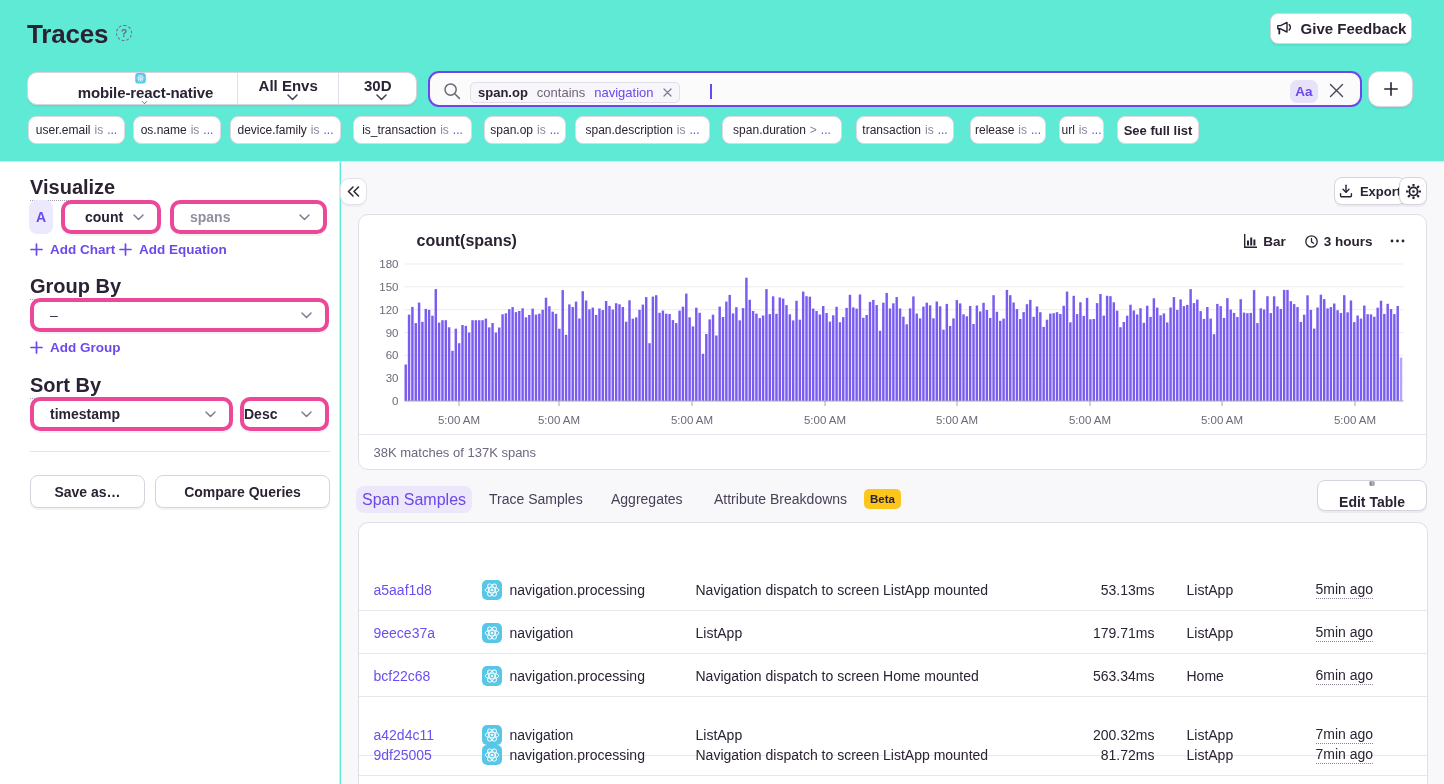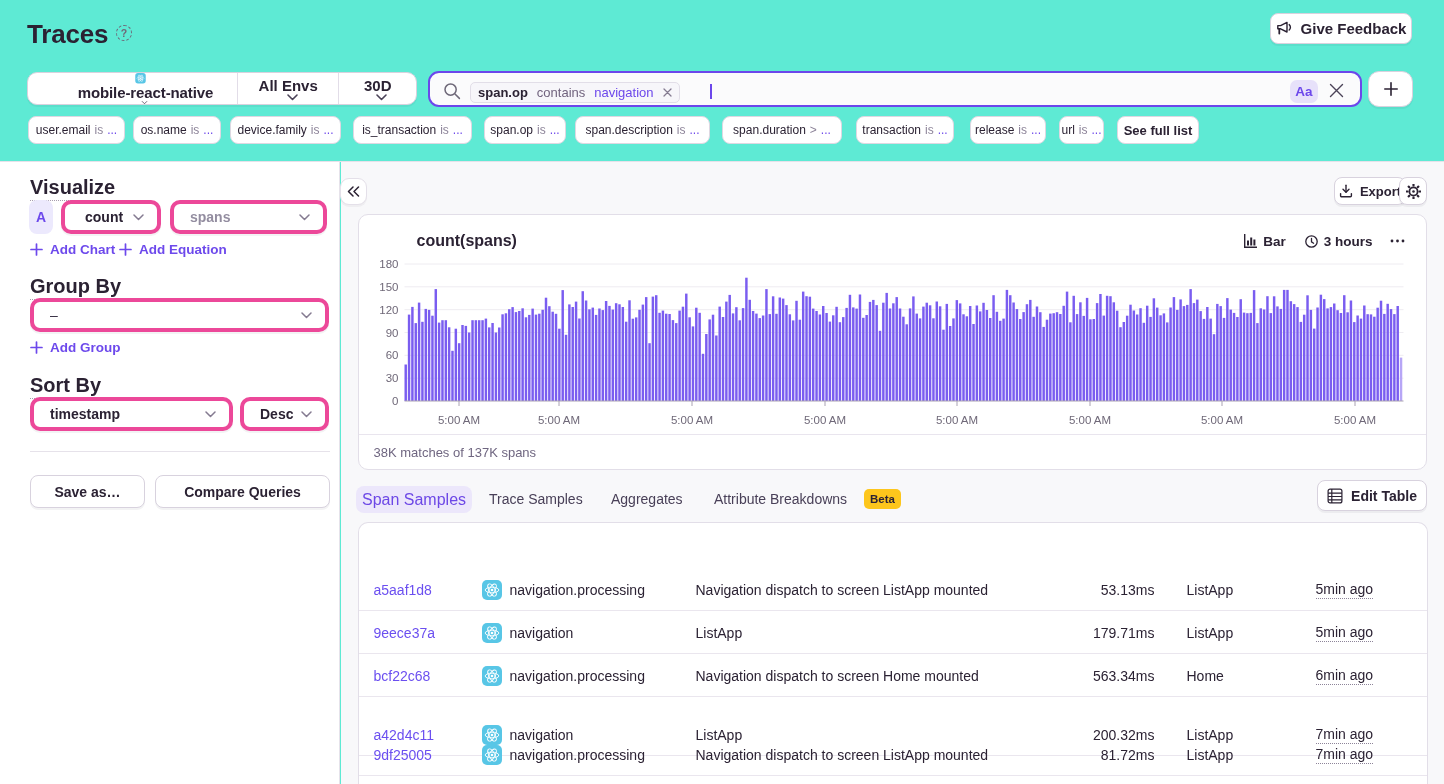--- a/index.html
+++ b/index.html
@@ -60,21 +60,21 @@
 #chartctl { position:absolute; right:21px; top:19px; display:flex; align-items:center; font-size:13.5px;
   font-weight:700; color:#2b2233; }
 #chartdiv { position:absolute; left:0; top:219px; width:1067px; height:1px; background:#e9e5ee; }
 #matches { position:absolute; left:15px; top:230px; font-size:13px; color:#6f6680; font-weight:400; }
 
 .tab { position:absolute; font-size:14px; color:#494058; }
 #tab1 { left:356px; top:486px; width:116px; height:27px; background:#ece7fb; color:#6c47e6;
   font-weight:400; border-radius:8px; display:flex; align-items:center; justify-content:center; }
 #beta { left:864px; top:489px; width:37px; height:20px; background:#fdc61c; border-radius:5px;
   font-size:11.5px; font-weight:700; color:#2b2233; display:flex; align-items:center; justify-content:center; }
-#edittable { left:1317px; top:480px; width:110px; height:31px; font-size:14px; gap:8px; }
+#edittable { left:1317px; top:480px; width:110px; height:31px; font-size:14px; gap:8px;flex-direction:column; }
 
 #tablecard { left:357.5px; top:522px; width:1070px; height:268px; background:#fff;
   border:1px solid #e2dee8; border-radius:10px 10px 0 0; border-bottom:none; overflow:hidden; }
 #thead { position:absolute; left:0; top:0; width:1068px; height:45px; background:#fafafb;
   border-bottom:1px solid #e6e2ea; }
 .th { position:absolute; top:0; height:45px; display:flex; align-items:center; font-size:12px;
   font-weight:700; color:#6e6878; letter-spacing:.4px; }
 .row { position:absolute; left:0; width:1068px; height:43px; border-bottom:1px solid #eae6ee; }
 .cell { position:absolute; top:0; height:43px; display:flex; align-items:center; font-size:14px; color:#2b2233; }
 .idlink { color:#6b4ff0; }
@@ -206,21 +206,21 @@
           <path d="M6.5 1 V12 M1 6.5 H12"></path>
         </svg>
         <span>Add Group</span>
       </div>
     <div class="sblabel" style="left:30px; top:212px;">Sort By</div>
     <div class="sel" style="left:30px; top:235px; width:203px; height:34px; padding-left:16px;">timestamp<span class="chev">
           <svg width="11" height="7" viewBox="0 0 11 7" fill="none">
             <path d="M1 1 L5.5 5.5 L10 1" stroke="#857b91" stroke-width="1.5" stroke-linecap="round" stroke-linejoin="round"></path>
           </svg>
         </span></div>
-    <div class="sel" style="left:240px; top:235px; width:89px; height:34px; padding-left:16px;">Desc<span class="chev">
+    <div class="sel" style="left:240px; top:235px; width:89px; height:34px; padding-left:0;">Desc<span class="chev">
           <svg width="11" height="7" viewBox="0 0 11 7" fill="none">
             <path d="M1 1 L5.5 5.5 L10 1" stroke="#857b91" stroke-width="1.5" stroke-linecap="round" stroke-linejoin="round"></path>
           </svg>
         </span></div>
     <div class="abs" style="left:30px; top:289px; width:300px; height:1px; background:#e6e2ea;"></div>
     <div class="btn abs" style="left:30px; top:313px; width:115px; height:33px; font-size:14px;">Save as…</div>
     <div class="btn abs" style="left:155px; top:313px; width:175px; height:33px; font-size:14px;">Compare Queries</div>
   </div>
 
   <div id="collapse" class="abs btn">

